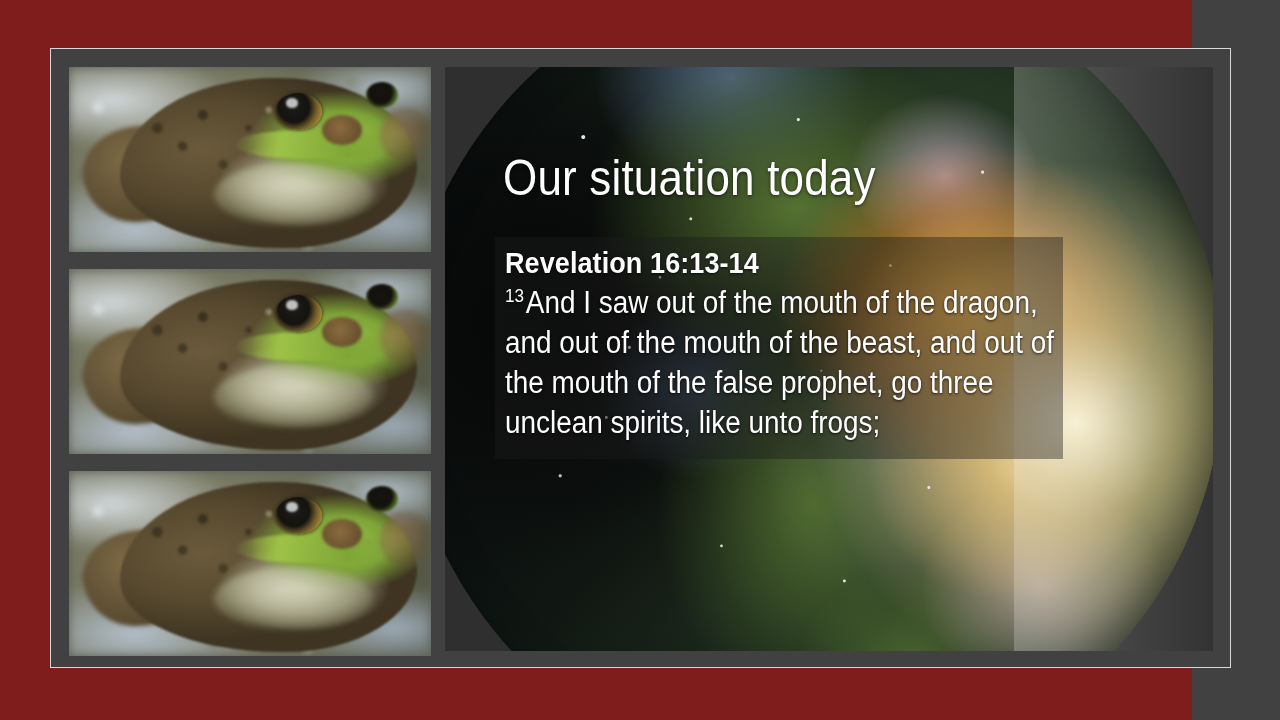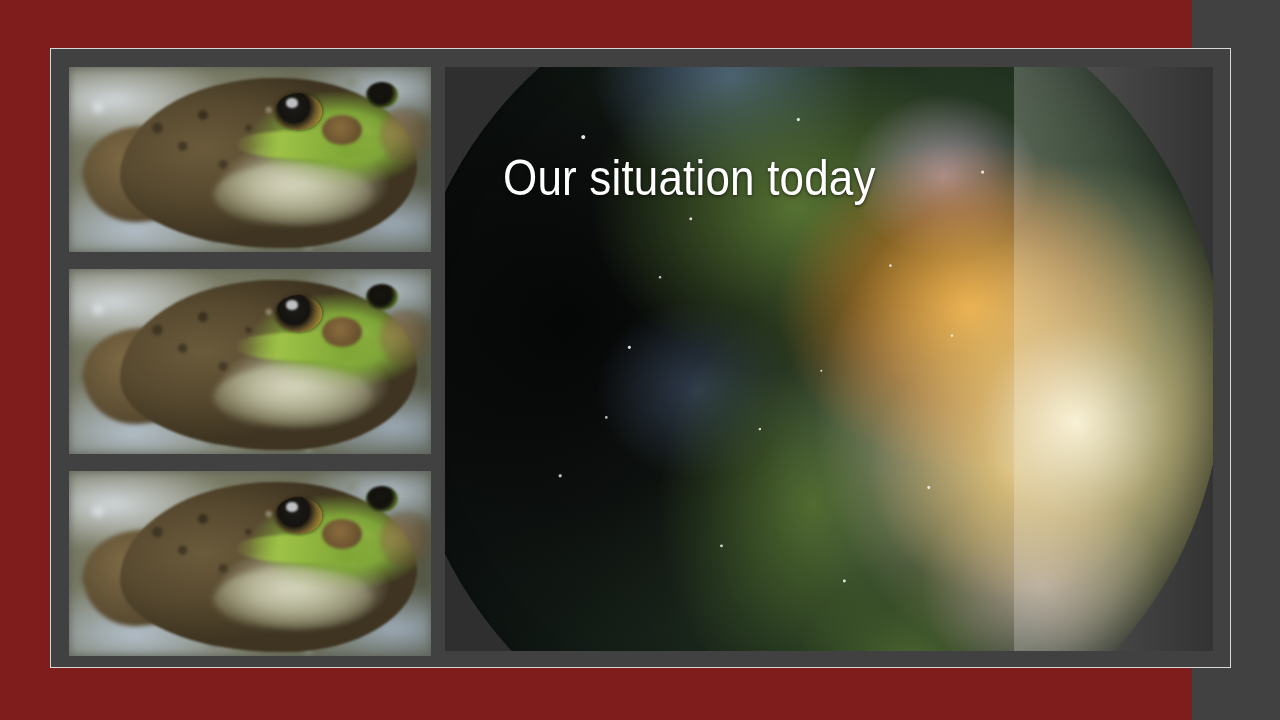--- a/index.html
+++ b/index.html
@@ -436,15 +436,21 @@
     <div id="globe-panel">
       <div class="globe-sky"></div>
       <div class="globe-sphere"></div>
       <div class="globe-limb"></div>
       <div class="globe-stars"></div>
       <div class="globe-lightband"></div>
     </div>
 
     <div id="slide-title">Our situation today</div>
 
+    <div id="scripture-block">
+      <div id="scripture-ref">Revelation 16:13-14</div>
+      <div id="scripture-text">
+        <sup class="verse-num">13</sup><span>And I saw out of the mouth of the dragon, and out of the mouth of the beast, and out of the mouth of the false prophet, go three unclean spirits, like unto frogs;</span>
+      </div>
+    </div>
 
   </div>
 </div>
 
 </body></html>

